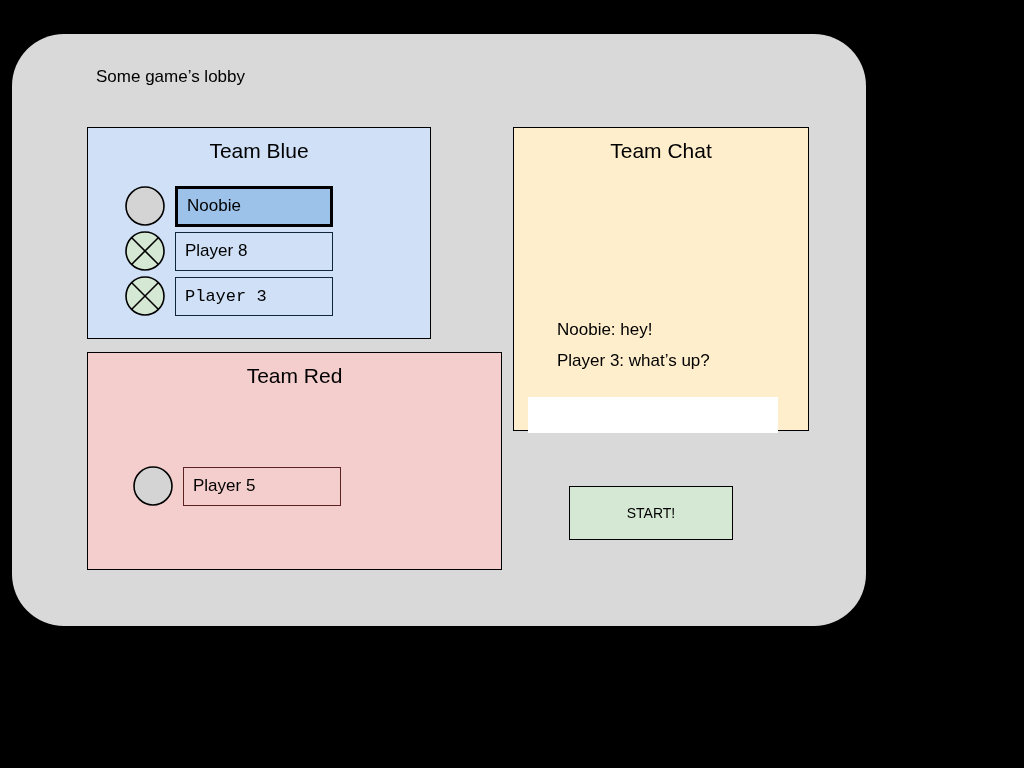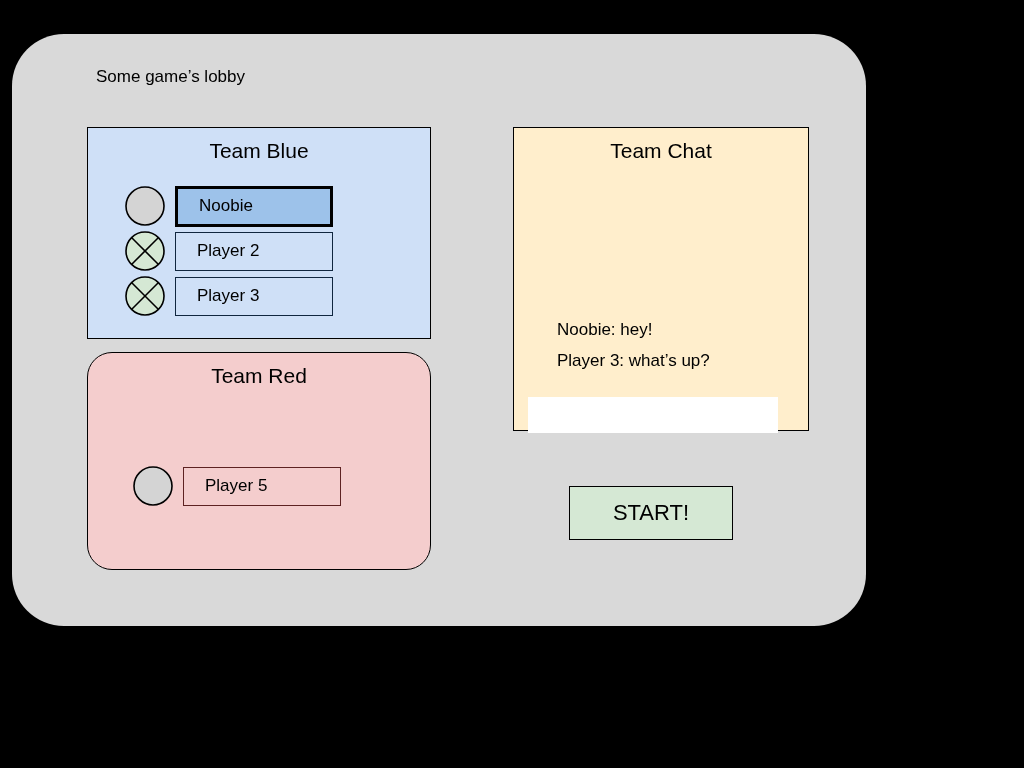--- a/index.html
+++ b/index.html
@@ -59,21 +59,21 @@
   }
 
   .panel-blue { background: #cfe0f7; }
   .panel-red  { background: #f4cdcd; }
   .panel-chat { background: #ffeecc; }
 
   #team-blue-panel {
     left: 75px;  top: 93px;  width: 344px; height: 212px;
   }
   #team-red-panel {
-    left: 75px;  top: 318px; width: 344px; height: 218px; border-radius: 25px;
+    left: 75px;  top: 318px; width: 415px; height: 218px;
   }
   #team-chat-panel {
     left: 501px; top: 93px;  width: 296px; height: 304px;
   }
 
   
   .player-row {
     position: absolute;
     display: flex;
     align-items: center;
@@ -84,21 +84,21 @@
     height: 42px;
     flex: 0 0 42px;
     display: block;
   }
 
   .name-box {
     box-sizing: border-box;
     height: 39px;
     display: flex;
     align-items: center;
-    padding-left: 21px;
+    padding-left: 9px;
     font-size: 17px;
     color: #000000;
     white-space: nowrap;
   }
 
   .blue-name {
     width: 158px;
     background: #cfe0f7;
     border: 1px solid #10263f;
   }
@@ -152,21 +152,21 @@
     top: 452px;
     width: 164px;
     height: 54px;
     box-sizing: border-box;
     background: #d5e8d4;
     border: 1px solid #000000;
     display: flex;
     align-items: center;
     justify-content: center;
     font-family: "Liberation Sans", sans-serif;
-    font-size: 22px;
+    font-size: 14px;
     color: #000000;
     padding: 4px;
     cursor: pointer;
   }
 </style>
 </head>
 <body>
 
 <div id="screen">
 
@@ -186,24 +186,24 @@
         <div class="name-box blue-name selected">Noobie</div>
       </div>
 
       <div class="player-row" style="left:36px; top:102px;">
         <svg class="status-icon" viewBox="0 0 42 42">
           <circle cx="21" cy="21" r="19" fill="#d5e8d4" stroke="#000000" stroke-width="1.6"></circle>
           <line x1="7.5" y1="7.5" x2="34.5" y2="34.5" stroke="#000000" stroke-width="1.6"></line>
           <line x1="34.5" y1="7.5" x2="7.5" y2="34.5" stroke="#000000" stroke-width="1.6"></line>
         </svg>
         <span class="row-gap"></span>
-        <div class="name-box blue-name">Player 2</div>
-      </div>
-
-      <div class="player-row" style="left:36px; top:147px;">
+        <div class="name-box blue-name">Player 8</div>
+      </div>
+
+      <div class="player-row" style="left:36px; top:147px;font-family:Liberation Mono, monospace;">
         <svg class="status-icon" viewBox="0 0 42 42">
           <circle cx="21" cy="21" r="19" fill="#d5e8d4" stroke="#000000" stroke-width="1.6"></circle>
           <line x1="7.5" y1="7.5" x2="34.5" y2="34.5" stroke="#000000" stroke-width="1.6"></line>
           <line x1="34.5" y1="7.5" x2="7.5" y2="34.5" stroke="#000000" stroke-width="1.6"></line>
         </svg>
         <span class="row-gap"></span>
         <div class="name-box blue-name">Player 3</div>
       </div>
     </div>
 

